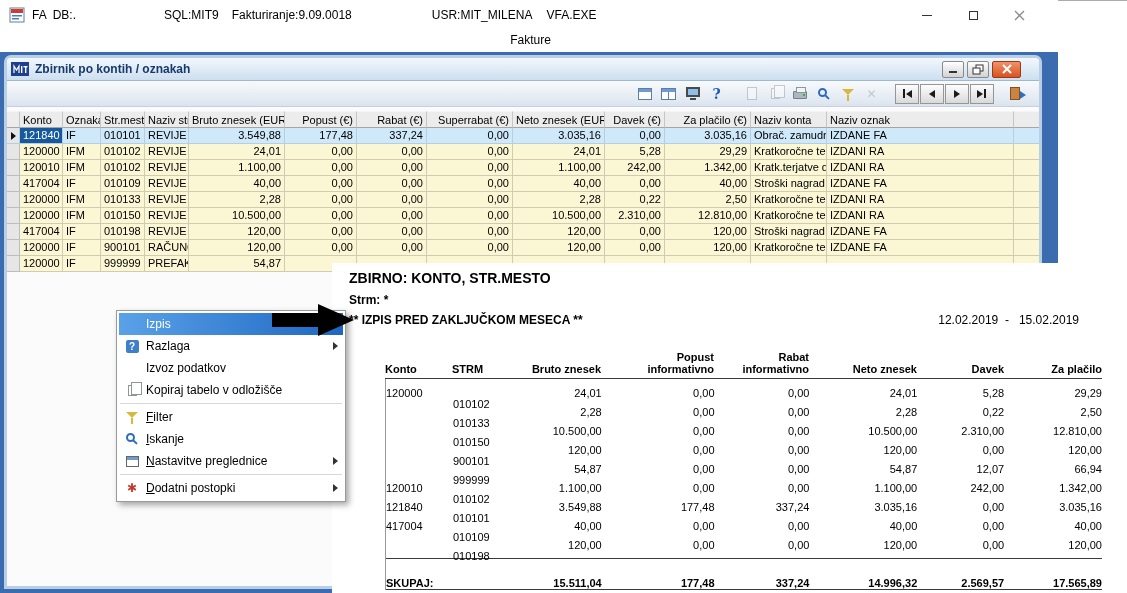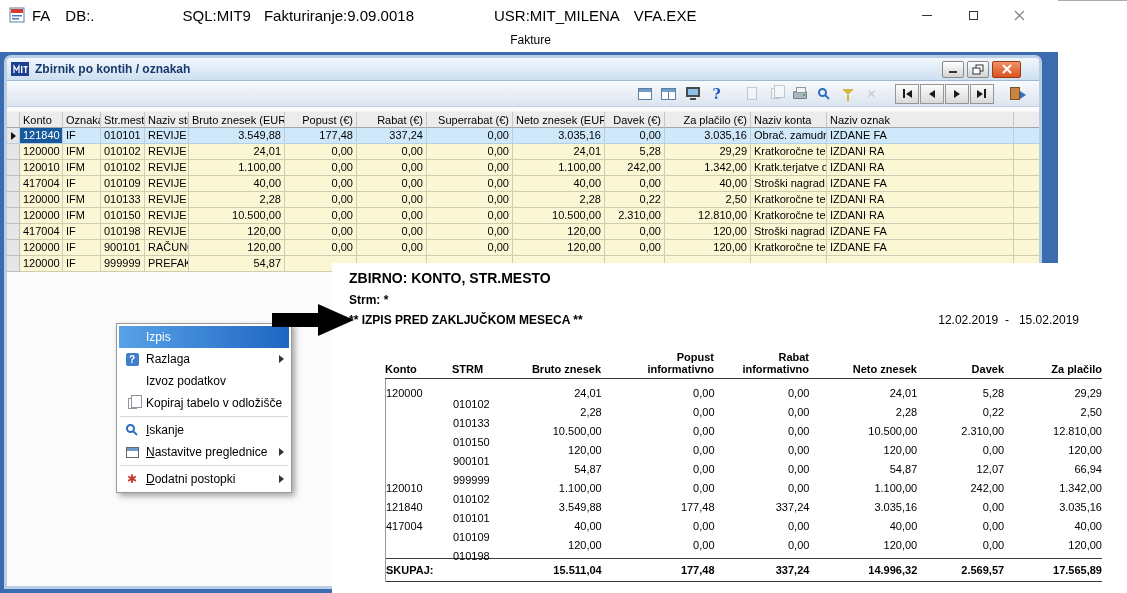--- a/index.html
+++ b/index.html
@@ -3,24 +3,24 @@
 <meta charset="utf-8">
 <style>
   * { box-sizing:border-box; margin:0; padding:0; }
   html,body { width:1127px; height:593px; overflow:hidden; background:#fff;
               font-family:"Liberation Sans","DejaVu Sans",sans-serif; color:#000; }
   .screen { position:relative; width:1127px; height:593px; background:#fff;
             box-shadow:inset 1px 1px 0 #ababab; }
 
   
   .main-window { position:absolute; left:0; top:0; width:1058px; height:593px; background:#fff; }
-  .titlebar { height:30px; display:flex; align-items:center; padding-left:9px; font-size:15px; }
+  .titlebar { height:30px; display:flex; align-items:center; padding-left:9px; font-size:12px; }
   .app-ico { width:16px; height:16px; display:inline-flex; }
   .tb-fa  { margin-left:7px; }
-  .tb-db  { margin-left:15px; }
+  .tb-db  { margin-left:6px; }
   .tb-sql { margin-left:88px; }
   .tb-fak { margin-left:13px; }
   .tb-usr { margin-left:80px; }
   .tb-exe { margin-left:14px; }
   .win-controls { margin-left:auto; margin-right:16px; display:flex; }
   .wc { width:46px; height:30px; display:flex; align-items:center; justify-content:center; }
   .gl-min { width:10px; height:1px; background:#333; display:block; }
   .gl-max { width:9px; height:9px; border:1px solid #333; display:block; }
 
   .menubar { height:22px; display:flex; align-items:center; font-size:12px; padding-left:3px;flex-direction:column; }
@@ -90,21 +90,21 @@
   .c-nk{width:76px;} .c-no{width:187px;} .c-fill{flex:1; border-right:none;}
   .grid-row .c-sel { display:flex; align-items:center; justify-content:center;
        background:#e6e6e6; border-right:1px solid #bdbdbd; border-bottom:1px solid #bdbdbd; padding:0; }
   .grid-body .grid-row:first-child { background:#cfe9fb; }
   .grid-body .grid-row:first-child .c { border-color:#b5cfe0; }
   .grid-body .grid-row:first-child .c-konto { background:#16599c; color:#fff; }
   .grid-body .grid-row:first-child .c-sel::after { content:""; width:0; height:0;
        border-left:5px solid #111; border-top:4px solid transparent; border-bottom:4px solid transparent; }
 
   
-  .cm { position:absolute; left:116px; top:323px; width:176px; background:#fff;
+  .cm { position:absolute; left:116px; top:310px; width:230px; background:#fff;
         border:1px solid #9a9a9a; box-shadow:3px 3px 6px rgba(0,0,0,.35);
         padding:2px; font-size:12px; z-index:30; }
   .cm-item { height:22px; display:flex; align-items:center; padding:0 5px 0 4px; }
   .cm-item.sel { background:linear-gradient(90deg,#59a2e8,#1f66c2); color:#fff; }
   .cm-ico { width:18px; display:flex; align-items:center; justify-content:center; flex:none; }
   .cm-label { display:block; flex:1; margin-left:5px; white-space:nowrap; overflow:hidden; }
   .cm-label.mn::first-letter { text-decoration:underline; }
   .cm-sub { width:0;height:0;border-left:5px solid #333;border-top:4px solid transparent;border-bottom:4px solid transparent; }
   .cm-sep { height:1px; background:#d8d8d8; margin:2px 1px; }
   .mi-explain { width:13px;height:13px;border-radius:2px;background:#3f7fca;color:#fff;
@@ -119,21 +119,21 @@
   .rp-strm { font-size:12px; font-weight:bold; margin-top:7px; }
   .rp-noterow { display:flex; margin-top:6px; padding-right:40px; align-items:baseline; }
   .rp-note { font-size:12px; font-weight:bold; }
   .rp-date { margin-left:auto; font-size:12px; white-space:pre; }
   .rp-table { margin:14px 0 0 36px; width:717px; font-size:11px; }
   .rp-head { display:flex; align-items:flex-end; padding-bottom:3px;
              border-bottom:1px solid #3a3a3a; font-weight:bold; }
   .rp-section { border-left:1px solid #9a9a9a; }
   .rp-body { padding-top:4px; }
   .rp-row { display:flex; height:19px; align-items:center; }
-  .rp-total { display:flex; align-items:center; height:24px; font-weight:bold;
+  .rp-total { display:flex; align-items:flex-end; height:32px; font-weight:bold;
               border-top:1px solid #3a3a3a; border-bottom:1px solid #3a3a3a; margin-top:4px; }
   .r-konto{width:67px;} .r-strm{width:62px;margin-top:22px;} .r-bruto{width:87px;} .r-pop{width:113px;}
   .r-rab{width:95px;} .r-neto{width:108px;} .r-dav{width:87px;} .r-zap{width:98px;}
   .r-label{width:129px;}
   .rp-table .num { text-align:right; }
 
   .arrow { position:absolute; left:272px; top:301px; z-index:40; }
 </style>
 </head>
 <body>
@@ -605,20 +605,26 @@
     </div>
     <div class="cm-item">
       <span class="cm-ico">
           <span class="ic-pages"></span>
         </span>
       <span class="cm-label">Kopiraj tabelo v odložišče</span>
     </div>
     <div class="cm-sep"></div>
     <div class="cm-item">
       <span class="cm-ico">
+          <span class="ic-funnel"></span>
+        </span>
+      <span class="cm-label mn">Filter</span>
+    </div>
+    <div class="cm-item">
+      <span class="cm-ico">
           <span class="ic-mag"></span>
         </span>
       <span class="cm-label mn">Iskanje</span>
     </div>
     <div class="cm-item">
       <span class="cm-ico">
           <span class="mi-table"></span>
         </span>
       <span class="cm-label mn">Nastavitve preglednice</span>
       <span class="cm-sub"></span>

